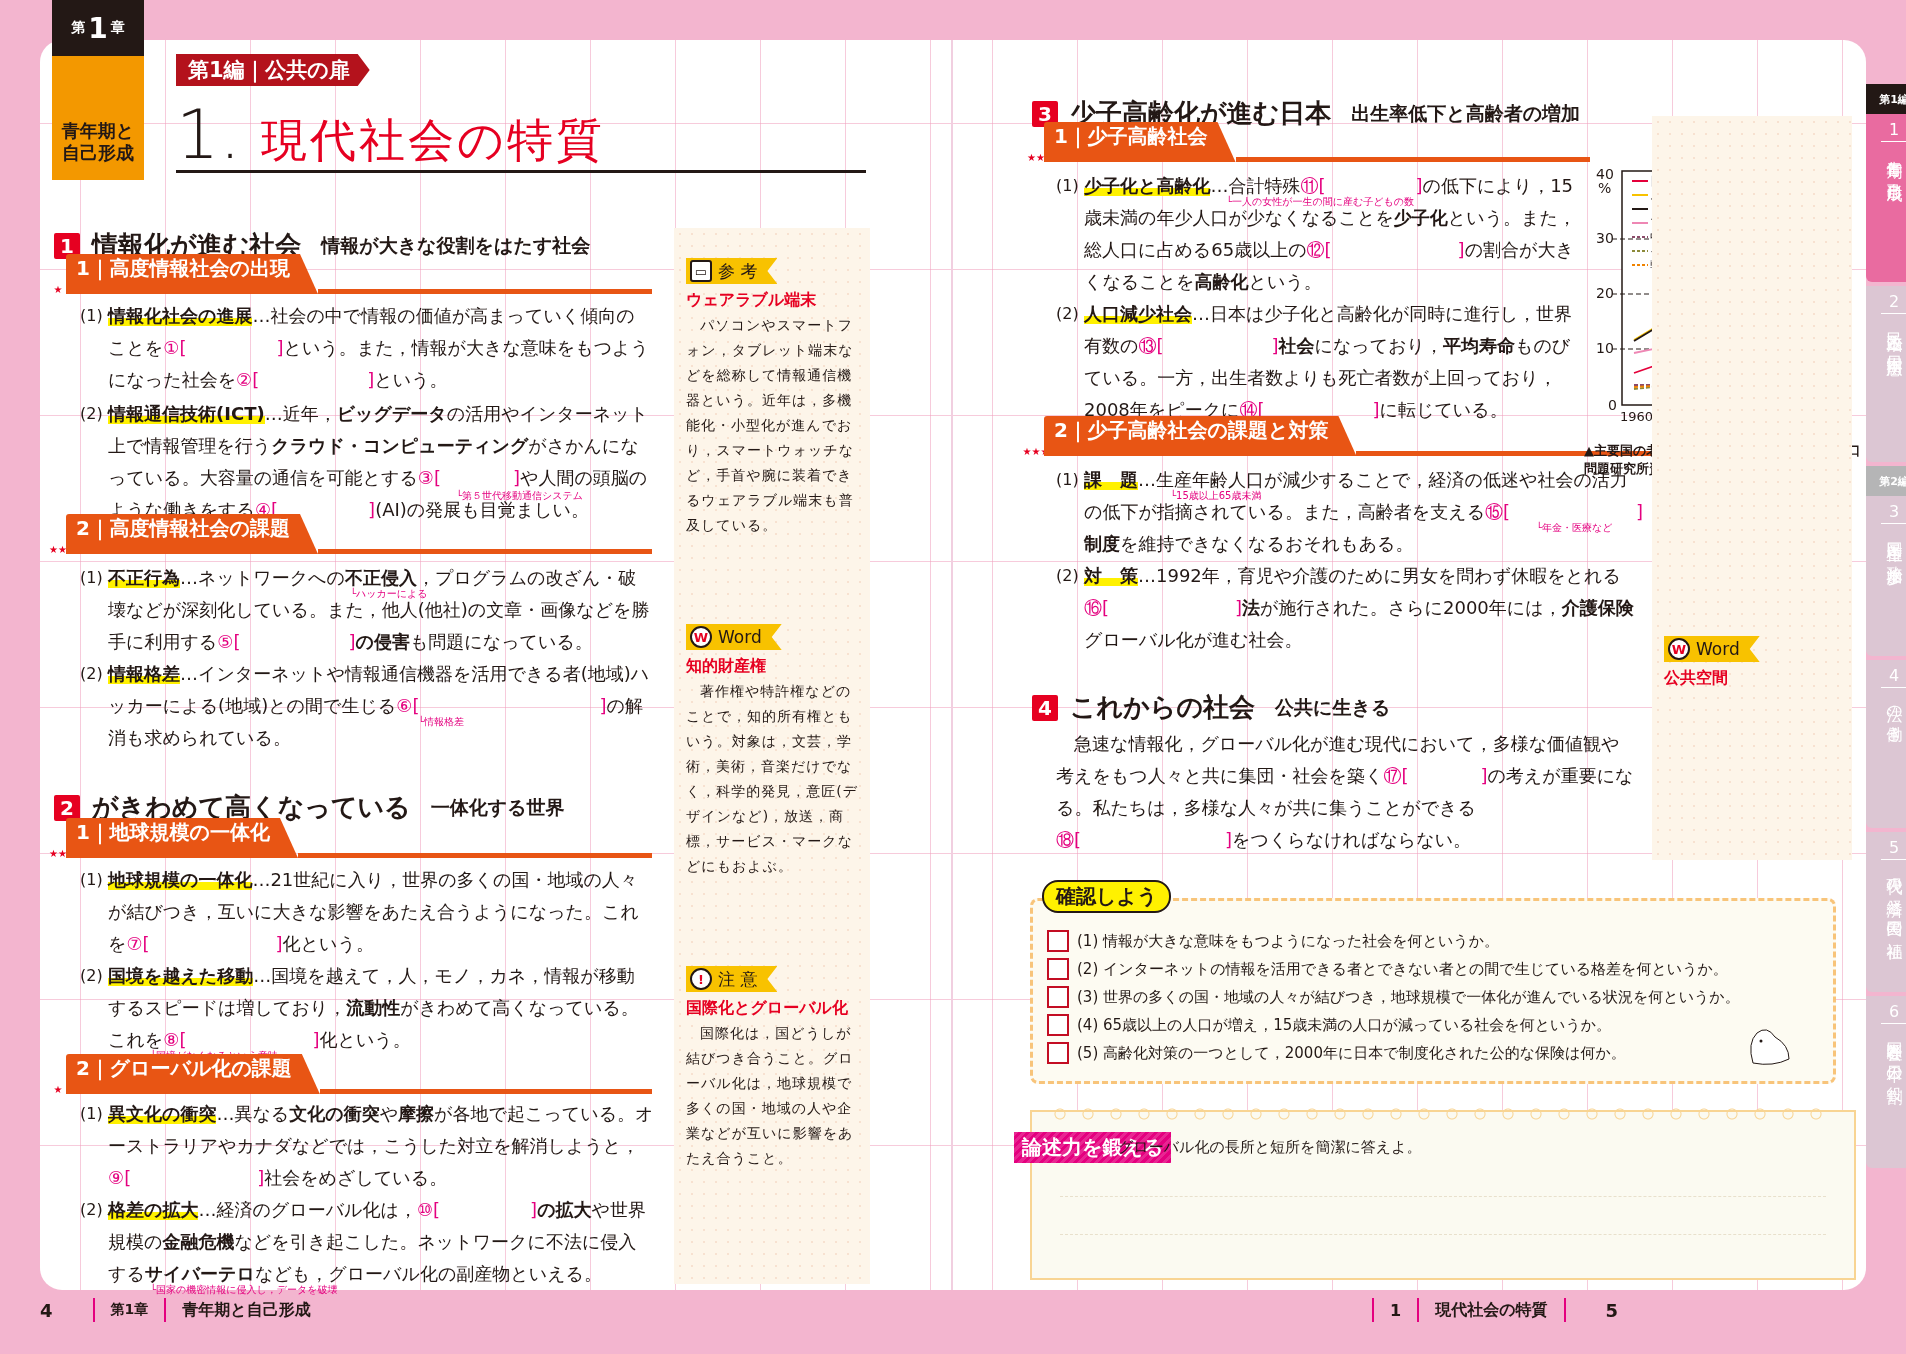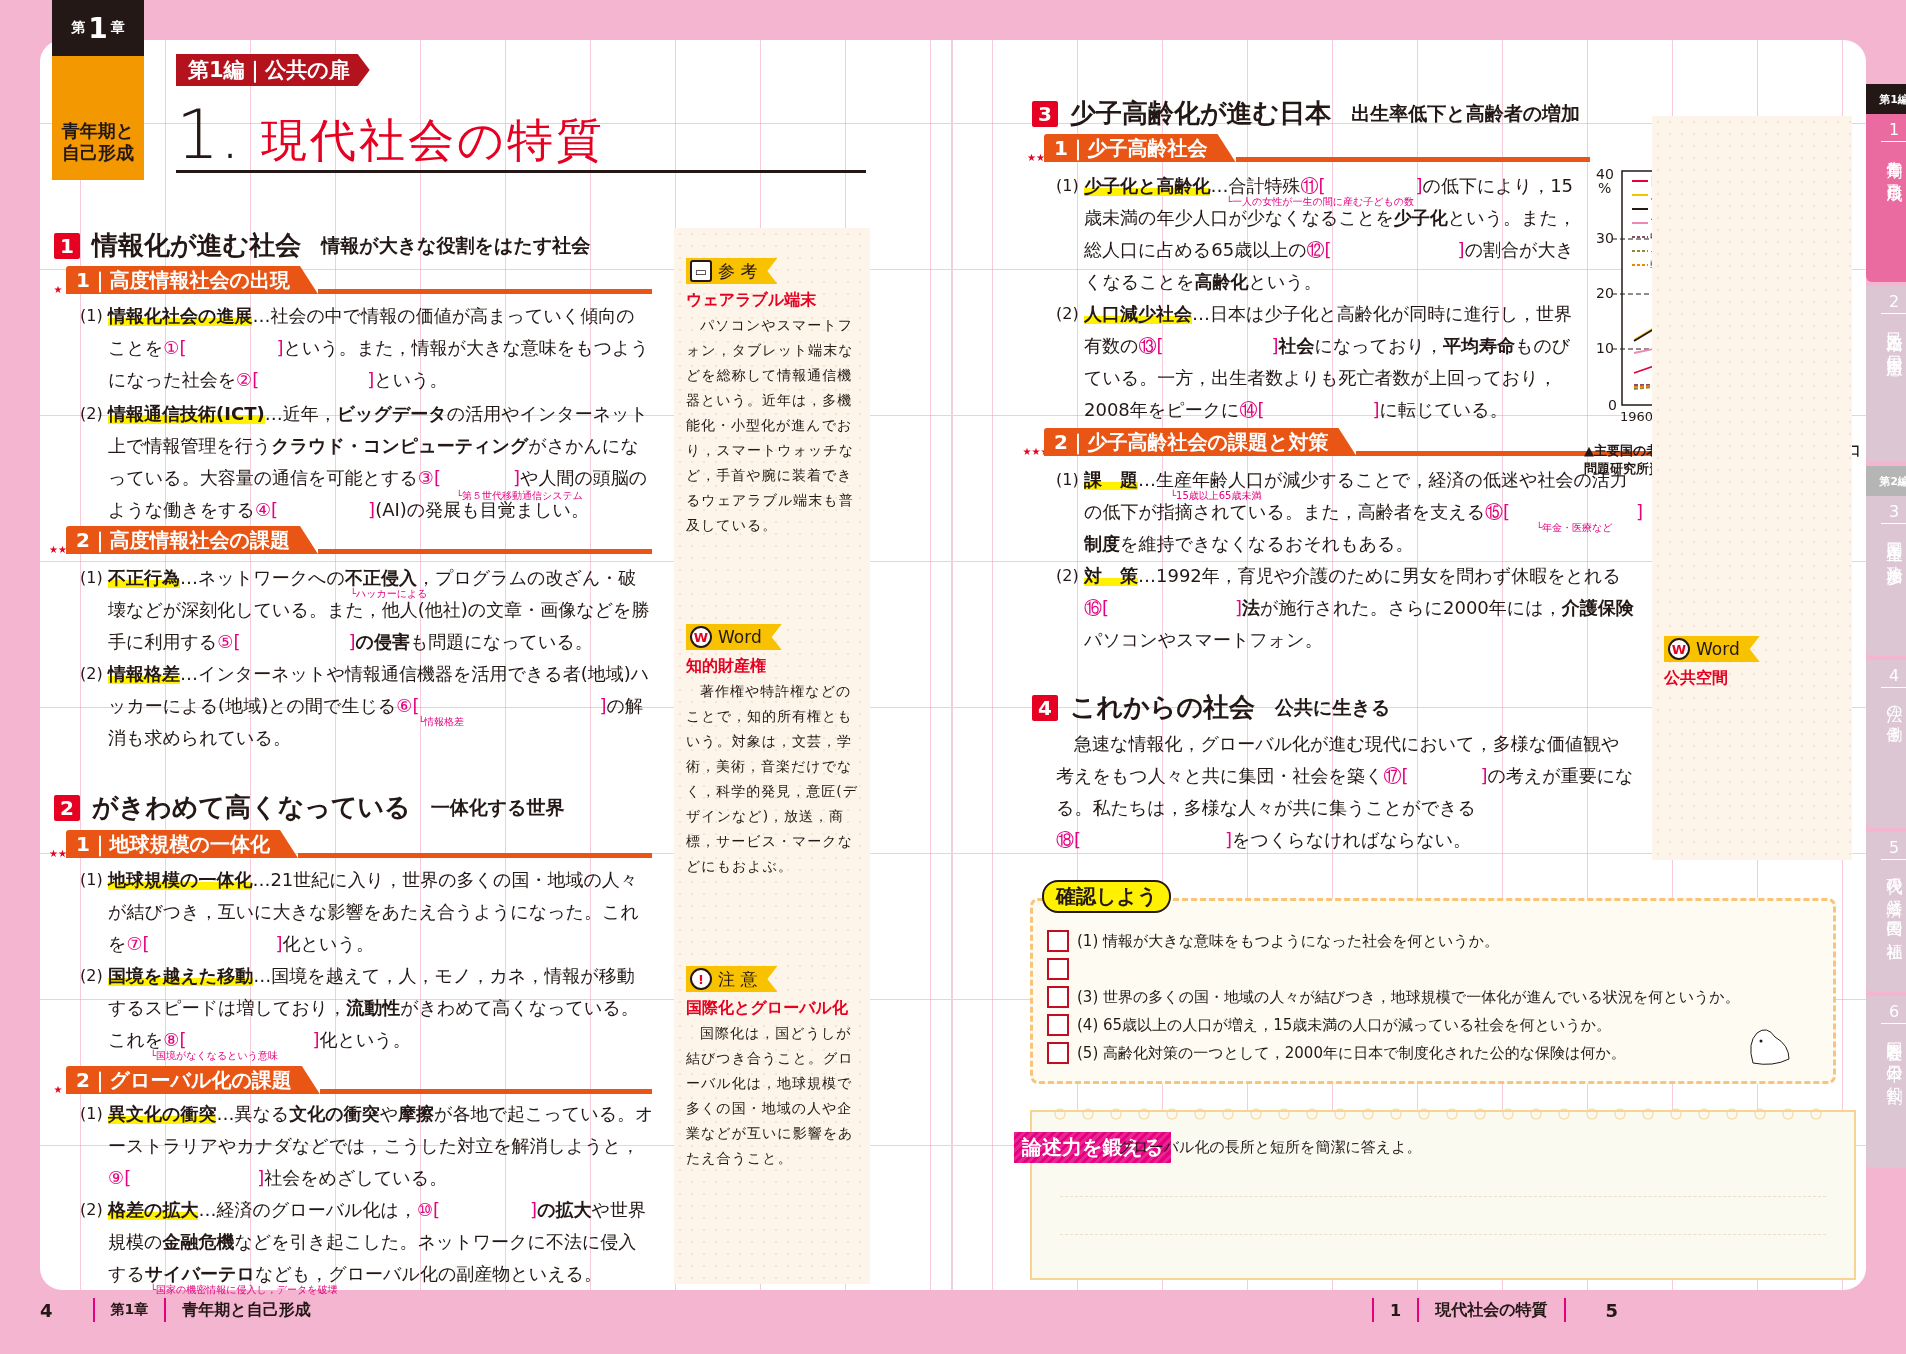--- a/index.html
+++ b/index.html
@@ -27,21 +27,21 @@
   .lesson-title .txt{font-size:46px;line-height:60px;color:#e60021;letter-spacing:3px;}
   .title-rule{position:absolute;left:176px;top:170px;width:690px;height:3px;background:#231815;}
 
   .sec-head{position:absolute;display:flex;align-items:center;gap:12px;}
   .sec-head .box{background:#e60021;color:#fff;font-weight:bold;font-size:20px;width:26px;height:26px;display:flex;align-items:center;justify-content:center;border-radius:2px;}
   .sec-head .main{font-size:26px;font-weight:bold;}
   .sec-head .sub{font-size:19px;font-weight:bold;margin-left:8px;}
 
   .sub-head{position:absolute;height:28px;display:flex;align-items:flex-end;}
   .sub-head .stars{color:#e60021;font-size:10px;line-height:9px;width:12px;display:flex;flex-direction:column;align-items:center;margin-right:2px;}
-  .sub-head .tab{background:#e85514;color:#fff;font-weight:bold;font-size:20px;height:28px;line-height:28px;padding:0 28px 0 10px;clip-path:polygon(0 0,calc(100% - 18px) 0,100% 100%,0 100%);border-radius:3px 0 0 0;white-space:nowrap;text-align:right;}
+  .sub-head .tab{background:#e85514;color:#fff;font-weight:bold;font-size:20px;height:40px;line-height:28px;padding:0 28px 0 10px;clip-path:polygon(0 0,calc(100% - 18px) 0,100% 100%,0 100%);border-radius:3px 0 0 0;white-space:nowrap;text-align:right;}
   .sub-head .rule{flex:1;height:5px;background:#e85514;}
 
   .para{position:absolute;font-size:18px;line-height:32px;}
   .para .row{display:flex;}
   .para .n{width:28px;flex:none;font-size:16px;}
   .para .t{flex:1;}
   .hl{font-weight:bold;background:linear-gradient(transparent 60%,#fff100 60%);margin-top:10px;}
   .b{font-weight:bold;}
   .blank{color:#e4007f;}
   .note{position:absolute;font-size:10px;color:#e4007f;line-height:12px;}
@@ -262,21 +262,21 @@
   <div class="row">
       <span class="n">(1)</span>
       <span class="t"><span class="hl">課　題</span><span>…生産年齢人口が減少することで，経済の低迷や社会の活力の低下が指摘されている。また，高齢者を支える</span><span class="blank">⑮[　　　　　　　]</span><span class="b">制度</span><span>を維持できなくなるおそれもある。</span></span>
     </div>
 </div>
 <div class="note" style="left:1170px;top:490px;">└15歳以上65歳未満</div>
 <div class="note" style="left:1536px;top:522px;">└年金・医療など</div>
 <div class="para" style="left:1056px;top:560px;width:590px;">
   <div class="row">
       <span class="n">(2)</span>
-      <span class="t"><span class="hl">対　策</span><span>…1992年，育児や介護のために男女を問わず休暇をとれる</span><span class="blank">⑯[　　　　　　　]</span><span class="b">法</span><span>が施行された。さらに2000年には，</span><span class="b">介護保険</span><span>パソコンやスマートフォン。</span></span>
+      <span class="t"><span class="hl">対　策</span><span>…1992年，育児や介護のために男女を問わず休暇をとれる</span><span class="blank">⑯[　　　　　　　]</span><span class="b">法</span><span>が施行された。さらに2000年には，</span><span class="b">介護保険</span><span>グローバル化が進む社会。</span></span>
     </div>
 </div>
 
 <svg class="chart" viewBox="0 0 280 300">
   <g font-size="14" fill="#231815">
     <text x="2" y="14">40</text>
       <text x="4" y="28">%</text>
     <text x="2" y="78">30</text>
       <text x="2" y="133">20</text>
       <text x="2" y="188">10</text>
@@ -344,20 +344,21 @@
 </div>
 
 <div class="check">
   <ul>
     <li>
         <span class="cb"></span>
         <span>(1) 情報が大きな意味をもつようになった社会を何というか。</span>
       </li>
     <li>
         <span class="cb"></span>
+        <span>(2) インターネットの情報を活用できる者とできない者との間で生じている格差を何というか。</span>
       </li>
     <li>
         <span class="cb"></span>
         <span>(3) 世界の多くの国・地域の人々が結びつき，地球規模で一体化が進んでいる状況を何というか。</span>
       </li>
     <li>
         <span class="cb"></span>
         <span>(4) 65歳以上の人口が増え，15歳未満の人口が減っている社会を何というか。</span>
       </li>
     <li>

